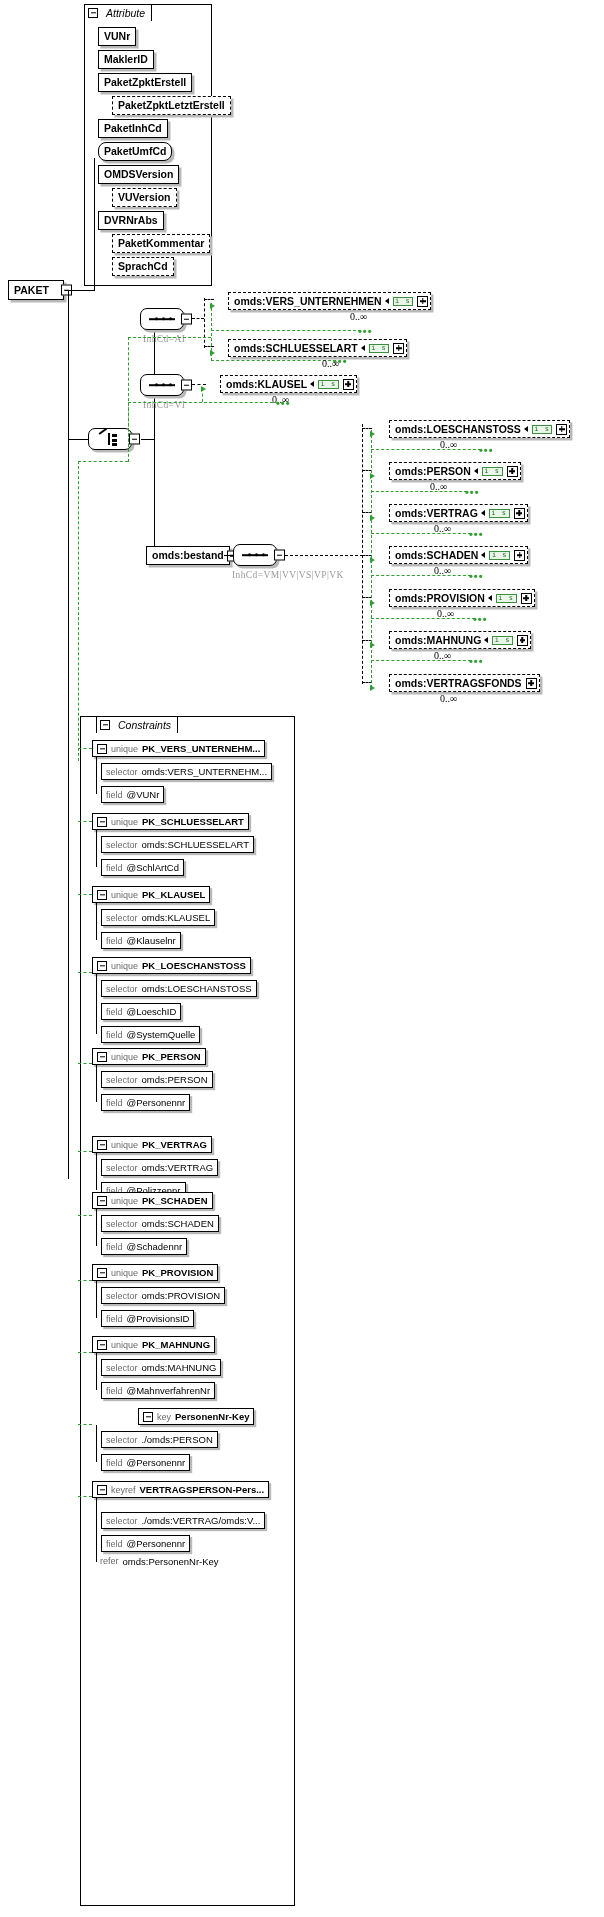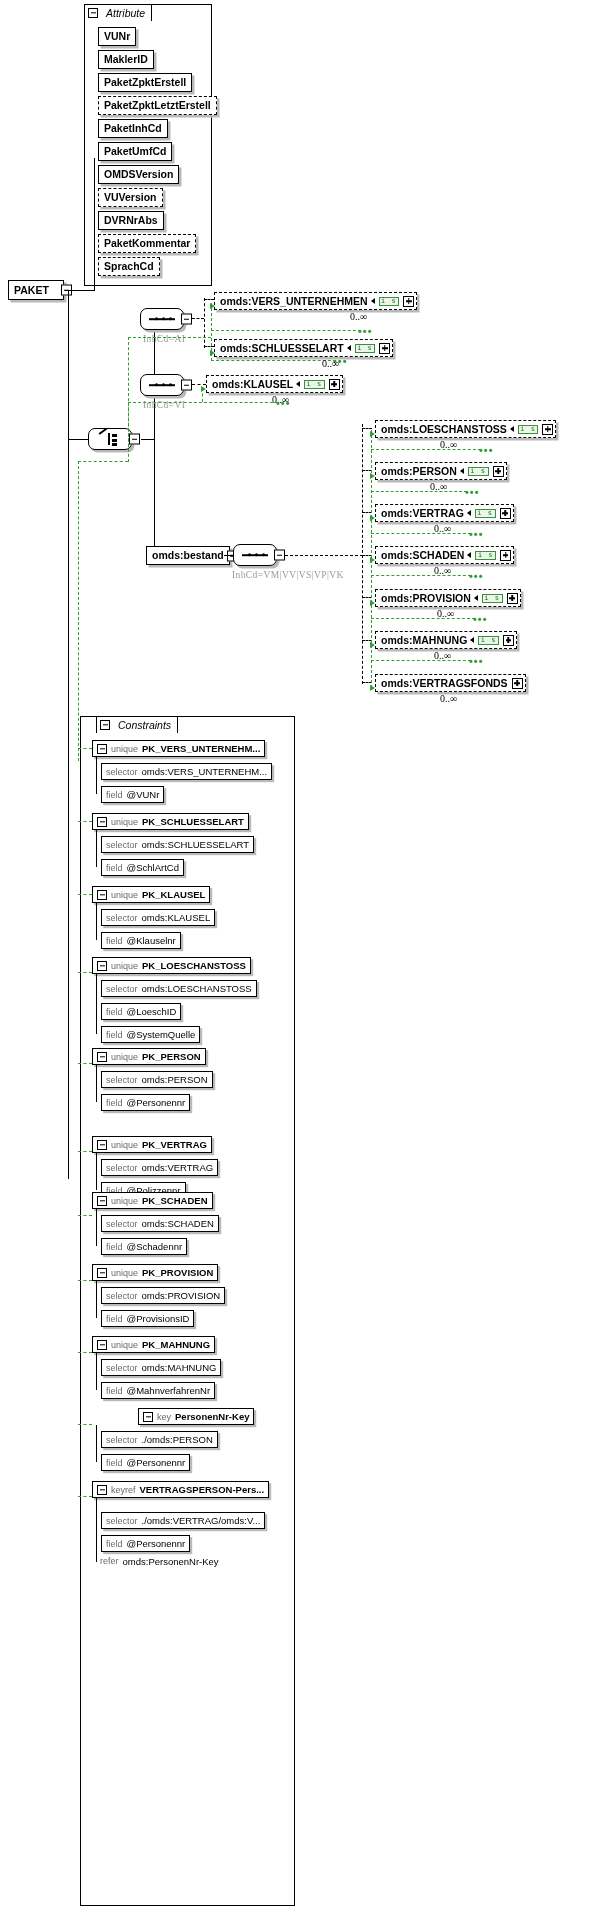--- a/index.html
+++ b/index.html
@@ -24,21 +24,21 @@
     background: #fff;
     border: 1.3px solid #000;
     height: 19px;
     padding: 0 5px;
     font-size: 10.5px;
     font-weight: bold;
     color: #000;
     white-space: nowrap;
     box-shadow: 2.5px 2.5px 0 0 #b9b9b9;
   }
-  .node.dashed { border-style: dashed; border-width: 1.3px; }
+  .node.dashed { border-style: dashed; border-width: 1.3px; margin-left: 14px; }
   .node .lbl { line-height: 1; }
 
   
   .group {
     position: absolute;
     border: 1.2px solid #000;
     background: transparent;
   }
   .group-tab {
     position: absolute;
@@ -280,21 +280,21 @@
   </div>
   <div class="node" style="left:98px; top:73px;">
     <span class="lbl">PaketZpktErstell</span>
   </div>
   <div class="node dashed" style="left:98px; top:96px;">
     <span class="lbl">PaketZpktLetztErstell</span>
   </div>
   <div class="node" style="left:98px; top:119px;">
     <span class="lbl">PaketInhCd</span>
   </div>
-  <div class="node" style="left:98px; top:142px;">
+  <div class="node" style="left:98px; top:142px;border-radius:8px;">
     <span class="lbl">PaketUmfCd</span>
   </div>
   <div class="node" style="left:98px; top:165px;">
     <span class="lbl">OMDSVersion</span>
   </div>
   <div class="node dashed" style="left:98px; top:188px;">
     <span class="lbl">VUVersion</span>
   </div>
   <div class="node" style="left:98px; top:211px;">
     <span class="lbl">DVRNrAbs</span>

